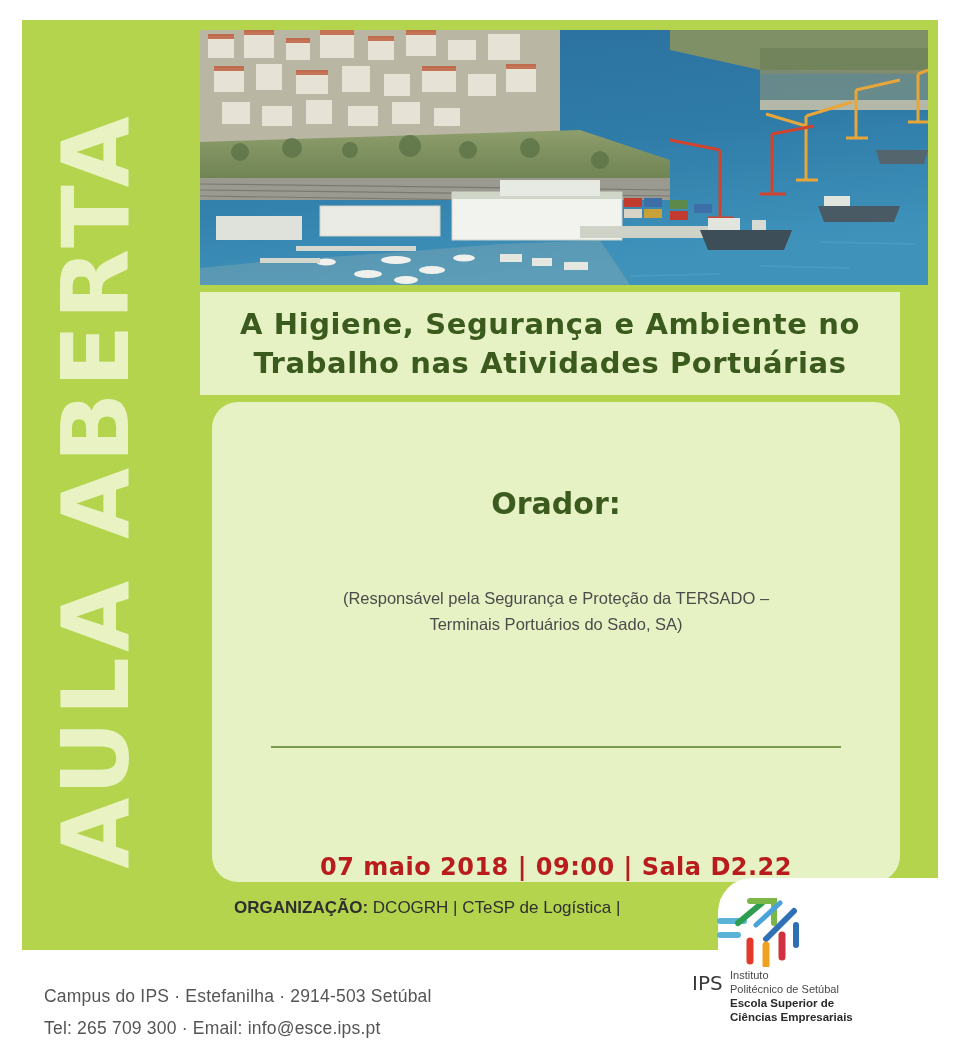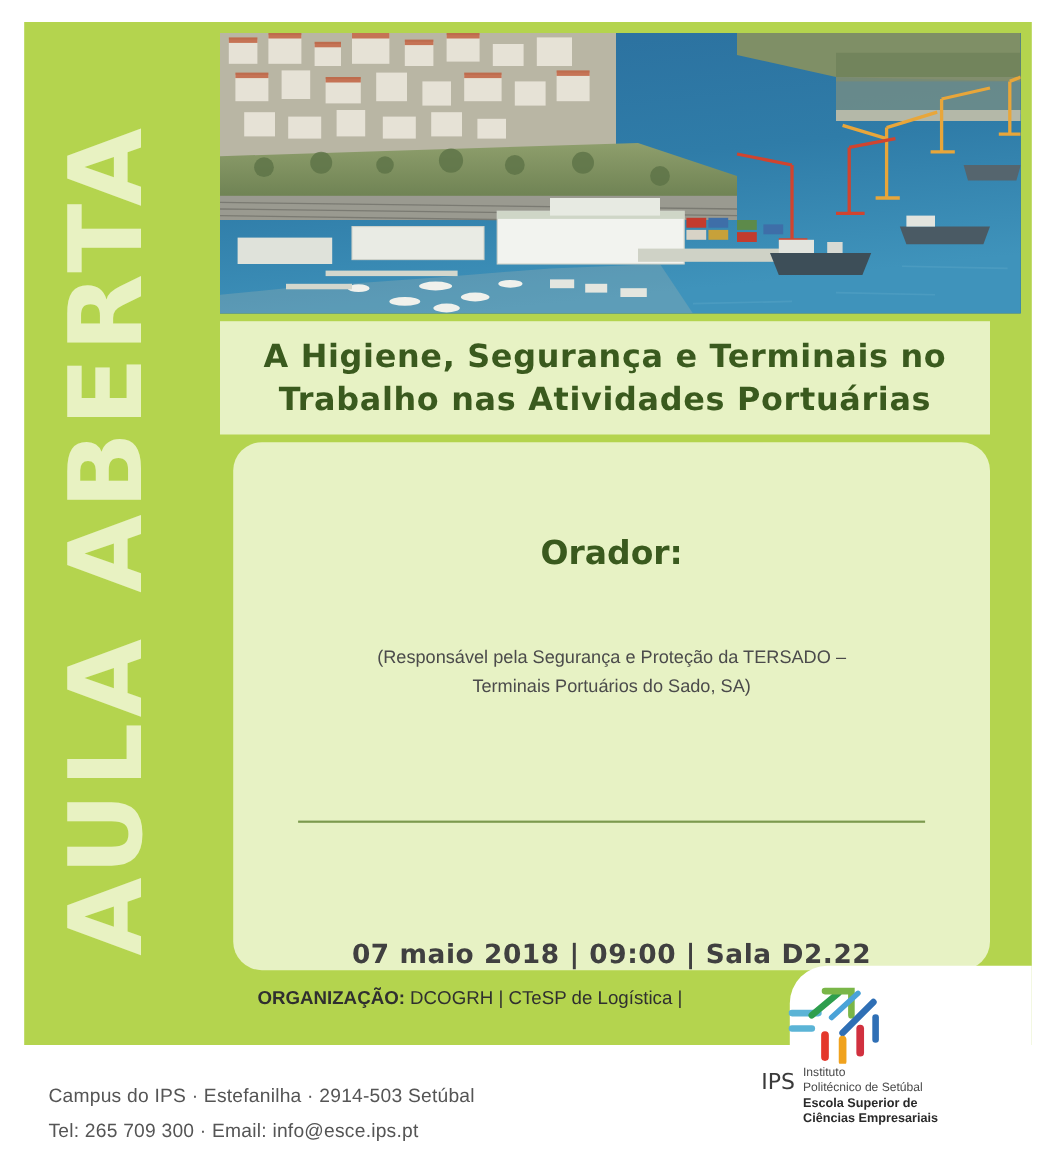--- a/index.html
+++ b/index.html
@@ -124,21 +124,21 @@
     width: 600px;
   }
   .divider {
     margin-top: 66px;
     width: 570px;
     height: 2px;
     background: #7c9a4e;
   }
   .event-meta {
     margin-top: 62px;
-    color: #404040;
+    color: #b91c1c;
     font-size: 24px;
     font-weight: bold;
     letter-spacing: 0.5px;
     font-family: "DejaVu Sans", sans-serif;
   }
 
   
   .org-block {
     position: absolute;
     left: 212px;
@@ -375,21 +375,21 @@
 
       <g stroke="#5aa6c8" stroke-width="1.5" opacity="0.45">
         <line x1="430" y1="246" x2="520" y2="244"></line>
         <line x1="560" y1="236" x2="650" y2="238"></line>
         <line x1="620" y1="212" x2="716" y2="214"></line>
       </g>
     </svg>
   </div>
 
   <div class="headline-box">
-    <div class="headline-line">A Higiene, Segurança e Terminais no</div>
+    <div class="headline-line">A Higiene, Segurança e Ambiente no</div>
     <div class="headline-line">Trabalho nas Atividades Portuárias</div>
   </div>
 
   <div class="main-card">
     <div class="orador-label">Orador:</div>
     <div class="speaker-role">
       <span>(Responsável pela Segurança e Proteção da TERSADO –</span><br>
       <span>Terminais Portuários do Sado, SA)</span>
     </div>
     <div class="divider"></div>

